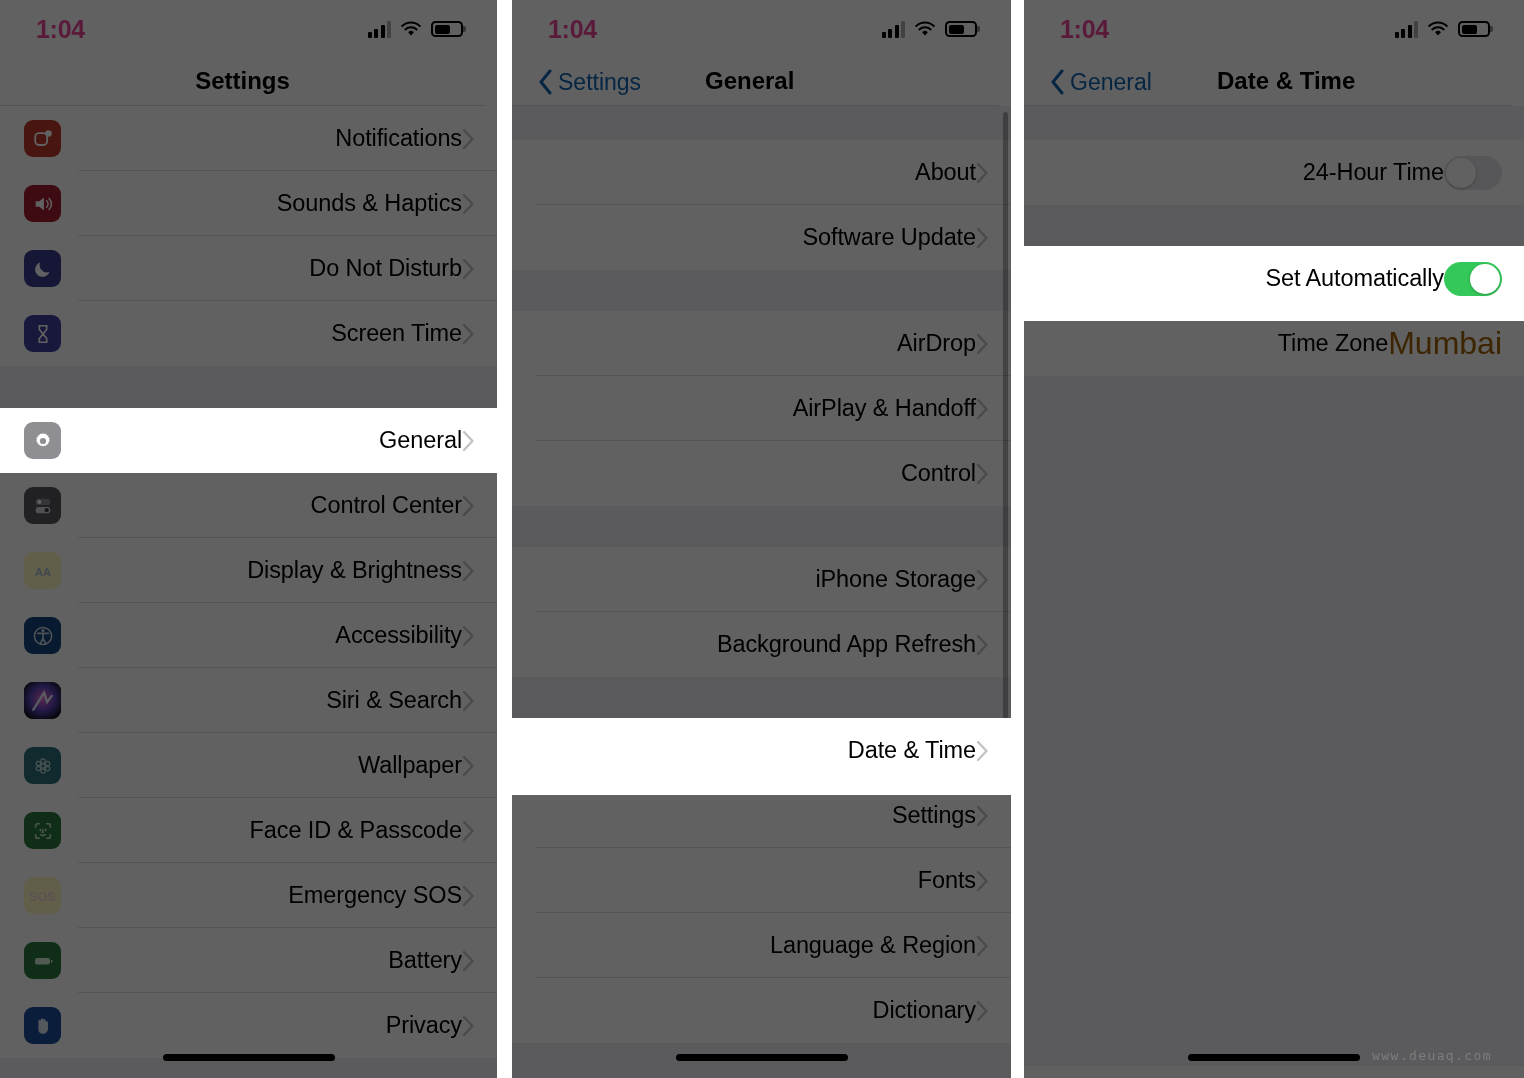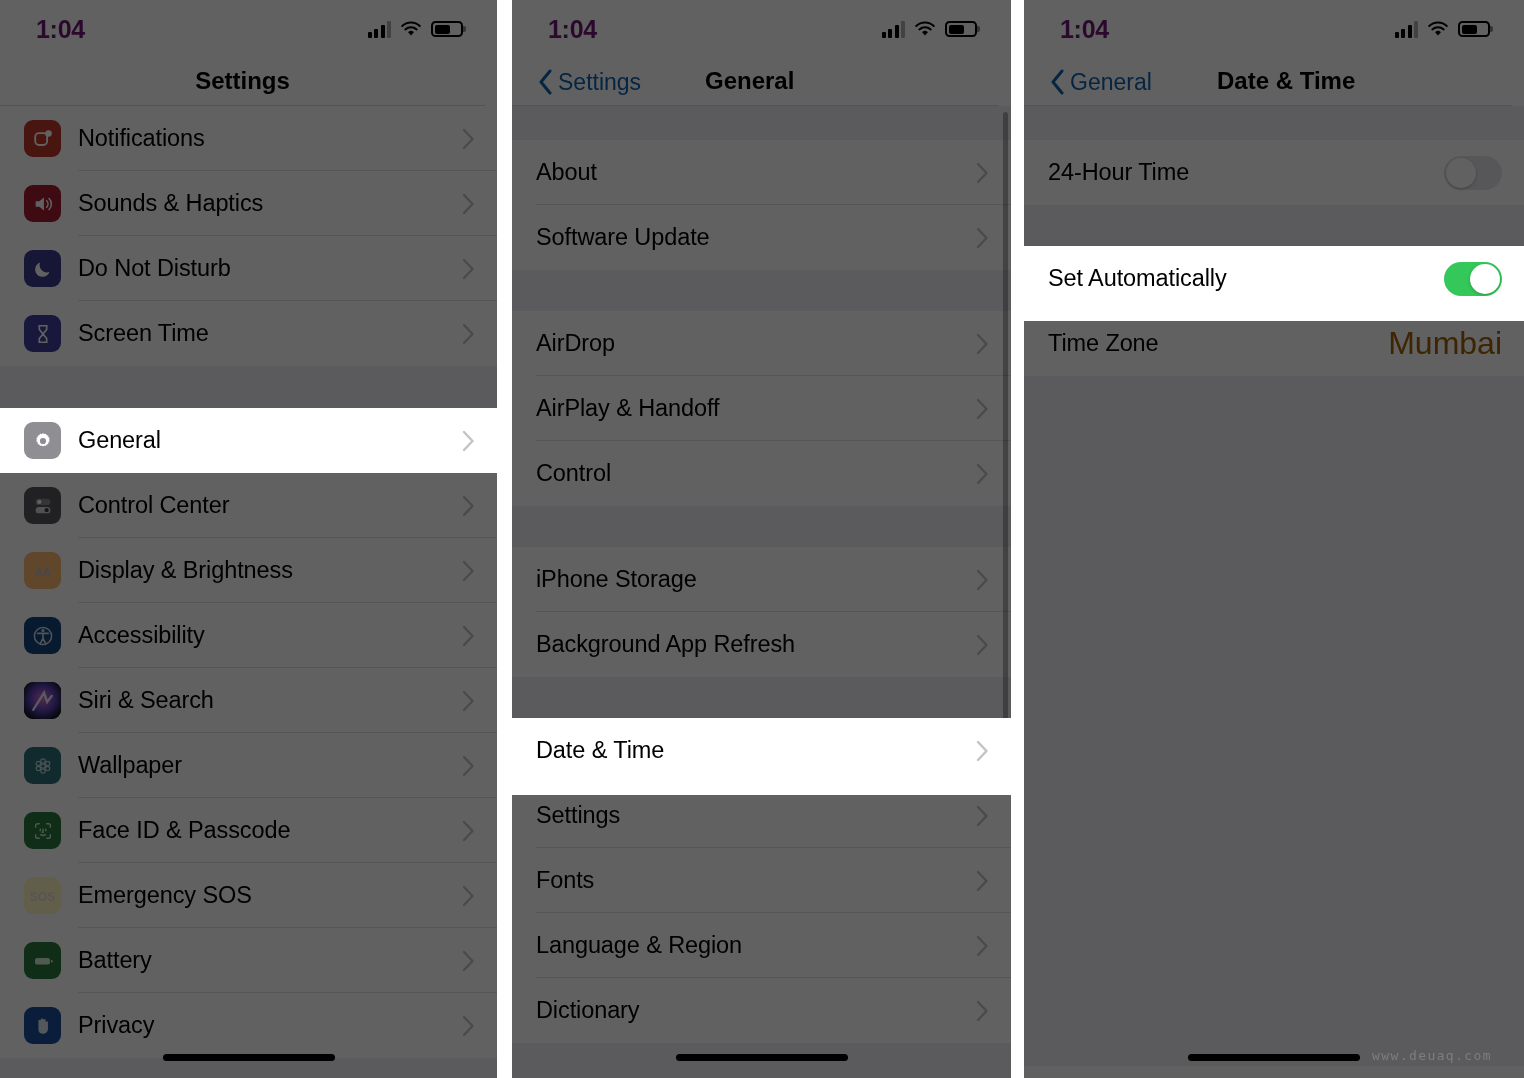--- a/index.html
+++ b/index.html
@@ -54,21 +54,21 @@
     height: 58px;
     display: flex;
     align-items: center;
     justify-content: space-between;
     padding: 0 34px 0 36px;
     z-index: 5;
   }
   .status-time {
     font-size: 25px;
     font-weight: bold;
-    color: #701a75;
+    color: #ec4899;
     letter-spacing: -0.3px;
   }
   .status-icons {
     display: flex;
     align-items: center;
     gap: 9px;
   }
   .sig-bars { display: flex; align-items: flex-end; gap: 2.5px; height: 17px; }
   .sig-bars i { display: block; width: 4px; background: #000; border-radius: 1px; }
   .sig-bars i:nth-child(1) { height: 6px; }
@@ -131,20 +131,21 @@
     left: 0; right: 0; bottom: 0;
     height: 1px;
     background: rgba(0,0,0,0.14);
   }
 
   
   .list-area {
     position: absolute;
     top: 106px; left: 0; right: 0; bottom: 0;
     background: #fdfdfd;
+    text-align: right;
   }
   .group-gap {
     background: #efeff4;
   }
   .row {
     position: relative;
     height: 65px;
     background: #ffffff;
     display: flex;
     align-items: center;
@@ -364,21 +365,21 @@
               </svg>
           </span>
           <span class="row-label">Control Center</span>
           <svg class="chevron-right" width="13" height="22" viewBox="0 0 13 22">
               <path d="M2 2l8.5 9L2 20" stroke="currentColor" stroke-width="2.4" fill="none" stroke-linecap="round" stroke-linejoin="round"></path>
             </svg>
           <span class="sep"></span>
         </div>
 
         <div class="row">
-          <span class="app-icon" style="background:#fdba74">
+          <span class="app-icon" style="background:#fef9c3">
             <svg width="24" height="24" viewBox="0 0 24 24">
                 <text x="12" y="16.5" font-family="Liberation Sans, sans-serif" font-size="11" font-weight="bold" fill="#a9c0d8" text-anchor="middle">AA</text>
               </svg>
           </span>
           <span class="row-label">Display &amp; Brightness</span>
           <svg class="chevron-right" width="13" height="22" viewBox="0 0 13 22">
               <path d="M2 2l8.5 9L2 20" stroke="currentColor" stroke-width="2.4" fill="none" stroke-linecap="round" stroke-linejoin="round"></path>
             </svg>
           <span class="sep"></span>
         </div>

